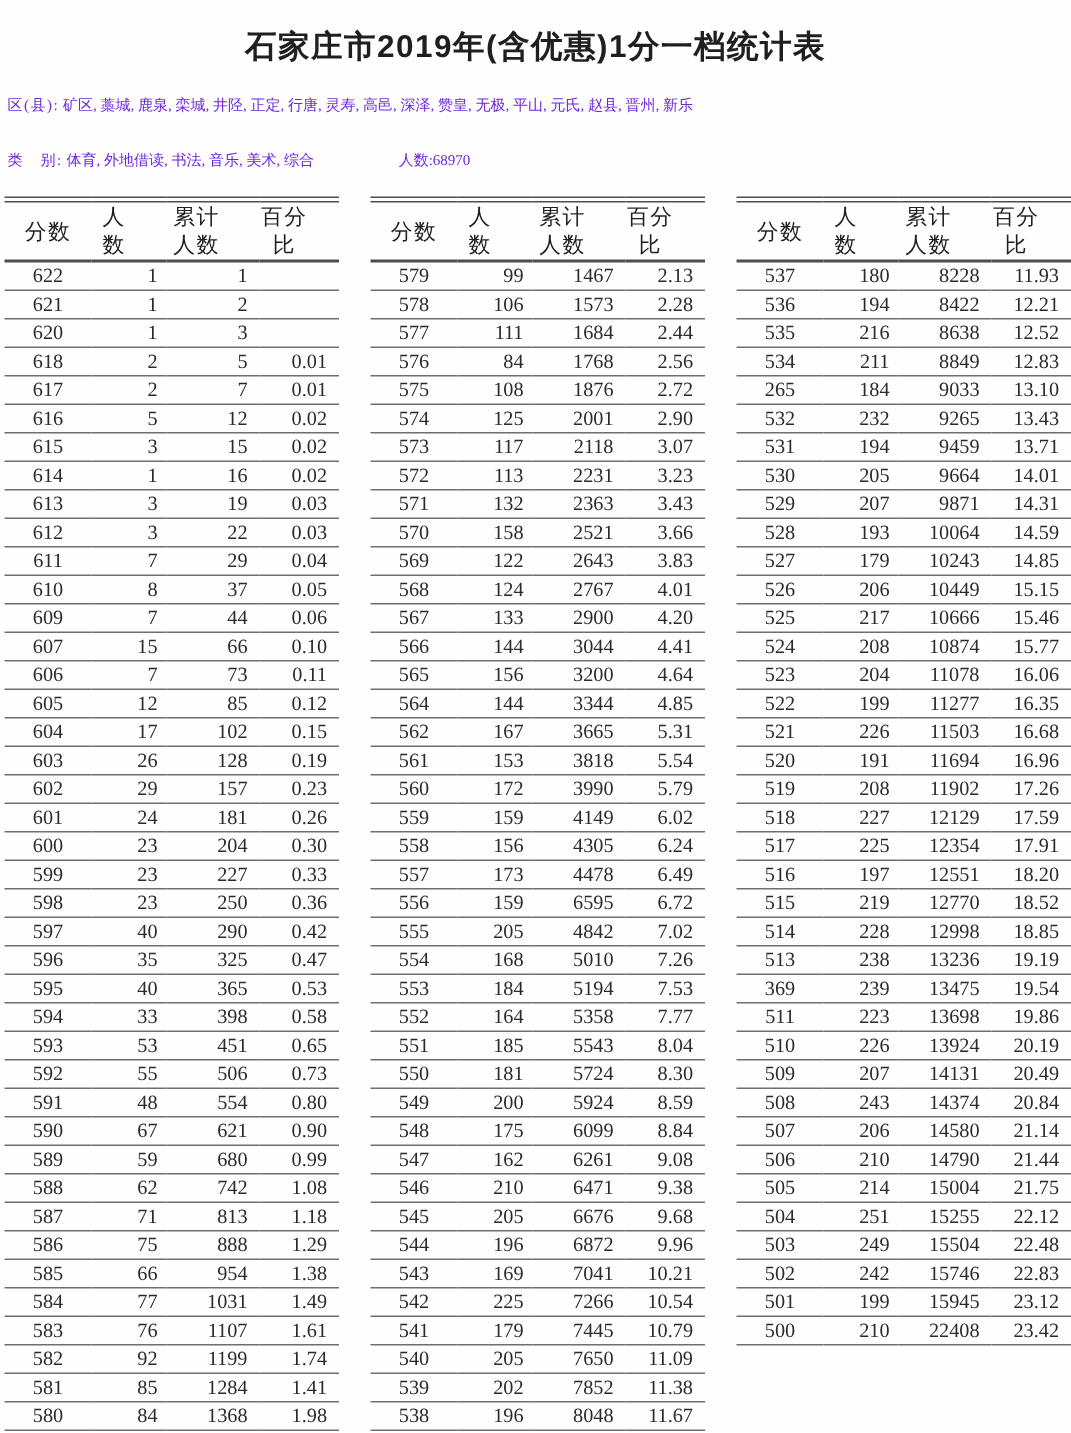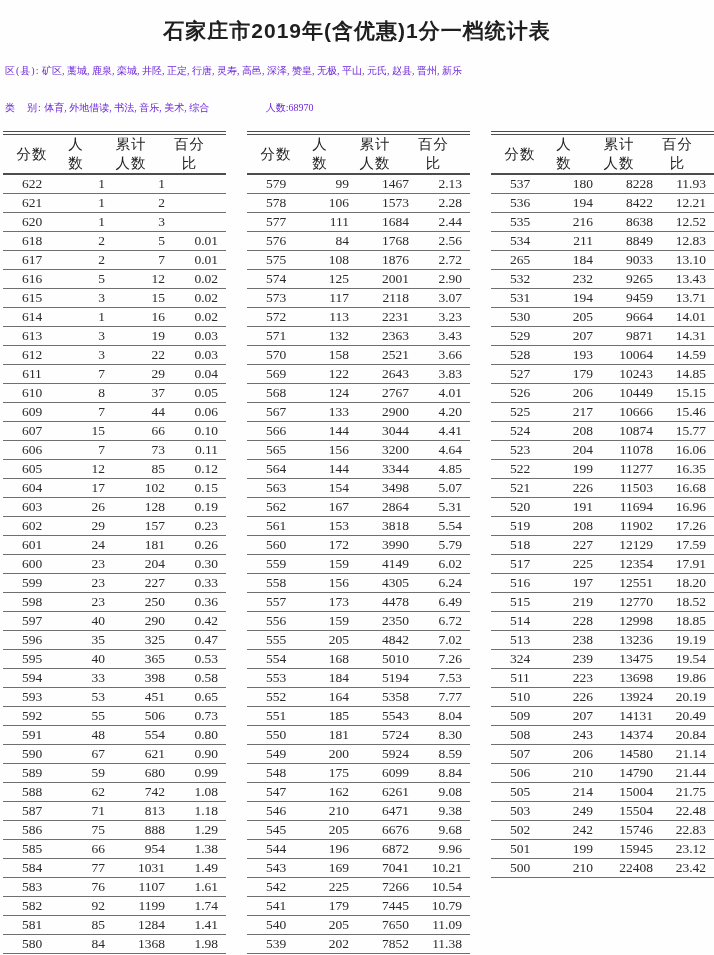--- a/index.html
+++ b/index.html
@@ -470,29 +470,23 @@
             <td class="c2">3200</td>
             <td class="c3">4.64</td>
           </tr>
           <tr>
             <td class="c0">564</td>
             <td class="c1">144</td>
             <td class="c2">3344</td>
             <td class="c3">4.85</td>
           </tr>
           <tr>
-            <td class="c0">563</td>
-            <td class="c1">154</td>
-            <td class="c2">3498</td>
-            <td class="c3">5.07</td>
-          </tr>
-          <tr>
             <td class="c0">562</td>
             <td class="c1">167</td>
-            <td class="c2">2864</td>
+            <td class="c2">3665</td>
             <td class="c3">5.31</td>
           </tr>
           <tr>
             <td class="c0">561</td>
             <td class="c1">153</td>
             <td class="c2">3818</td>
             <td class="c3">5.54</td>
           </tr>
           <tr>
             <td class="c0">560</td>
@@ -514,21 +508,21 @@
           </tr>
           <tr>
             <td class="c0">557</td>
             <td class="c1">173</td>
             <td class="c2">4478</td>
             <td class="c3">6.49</td>
           </tr>
           <tr>
             <td class="c0">556</td>
             <td class="c1">159</td>
-            <td class="c2">2350</td>
+            <td class="c2">6595</td>
             <td class="c3">6.72</td>
           </tr>
           <tr>
             <td class="c0">555</td>
             <td class="c1">205</td>
             <td class="c2">4842</td>
             <td class="c3">7.02</td>
           </tr>
           <tr>
             <td class="c0">554</td>
@@ -794,21 +788,21 @@
             <td class="c2">12998</td>
             <td class="c3">18.85</td>
           </tr>
           <tr>
             <td class="c0">513</td>
             <td class="c1">238</td>
             <td class="c2">13236</td>
             <td class="c3">19.19</td>
           </tr>
           <tr>
-            <td class="c0">324</td>
+            <td class="c0">369</td>
             <td class="c1">239</td>
             <td class="c2">13475</td>
             <td class="c3">19.54</td>
           </tr>
           <tr>
             <td class="c0">511</td>
             <td class="c1">223</td>
             <td class="c2">13698</td>
             <td class="c3">19.86</td>
           </tr>
@@ -840,20 +834,26 @@
             <td class="c0">506</td>
             <td class="c1">210</td>
             <td class="c2">14790</td>
             <td class="c3">21.44</td>
           </tr>
           <tr>
             <td class="c0">505</td>
             <td class="c1">214</td>
             <td class="c2">15004</td>
             <td class="c3">21.75</td>
+          </tr>
+          <tr>
+            <td class="c0">504</td>
+            <td class="c1">251</td>
+            <td class="c2">15255</td>
+            <td class="c3">22.12</td>
           </tr>
           <tr>
             <td class="c0">503</td>
             <td class="c1">249</td>
             <td class="c2">15504</td>
             <td class="c3">22.48</td>
           </tr>
           <tr>
             <td class="c0">502</td>
             <td class="c1">242</td>

